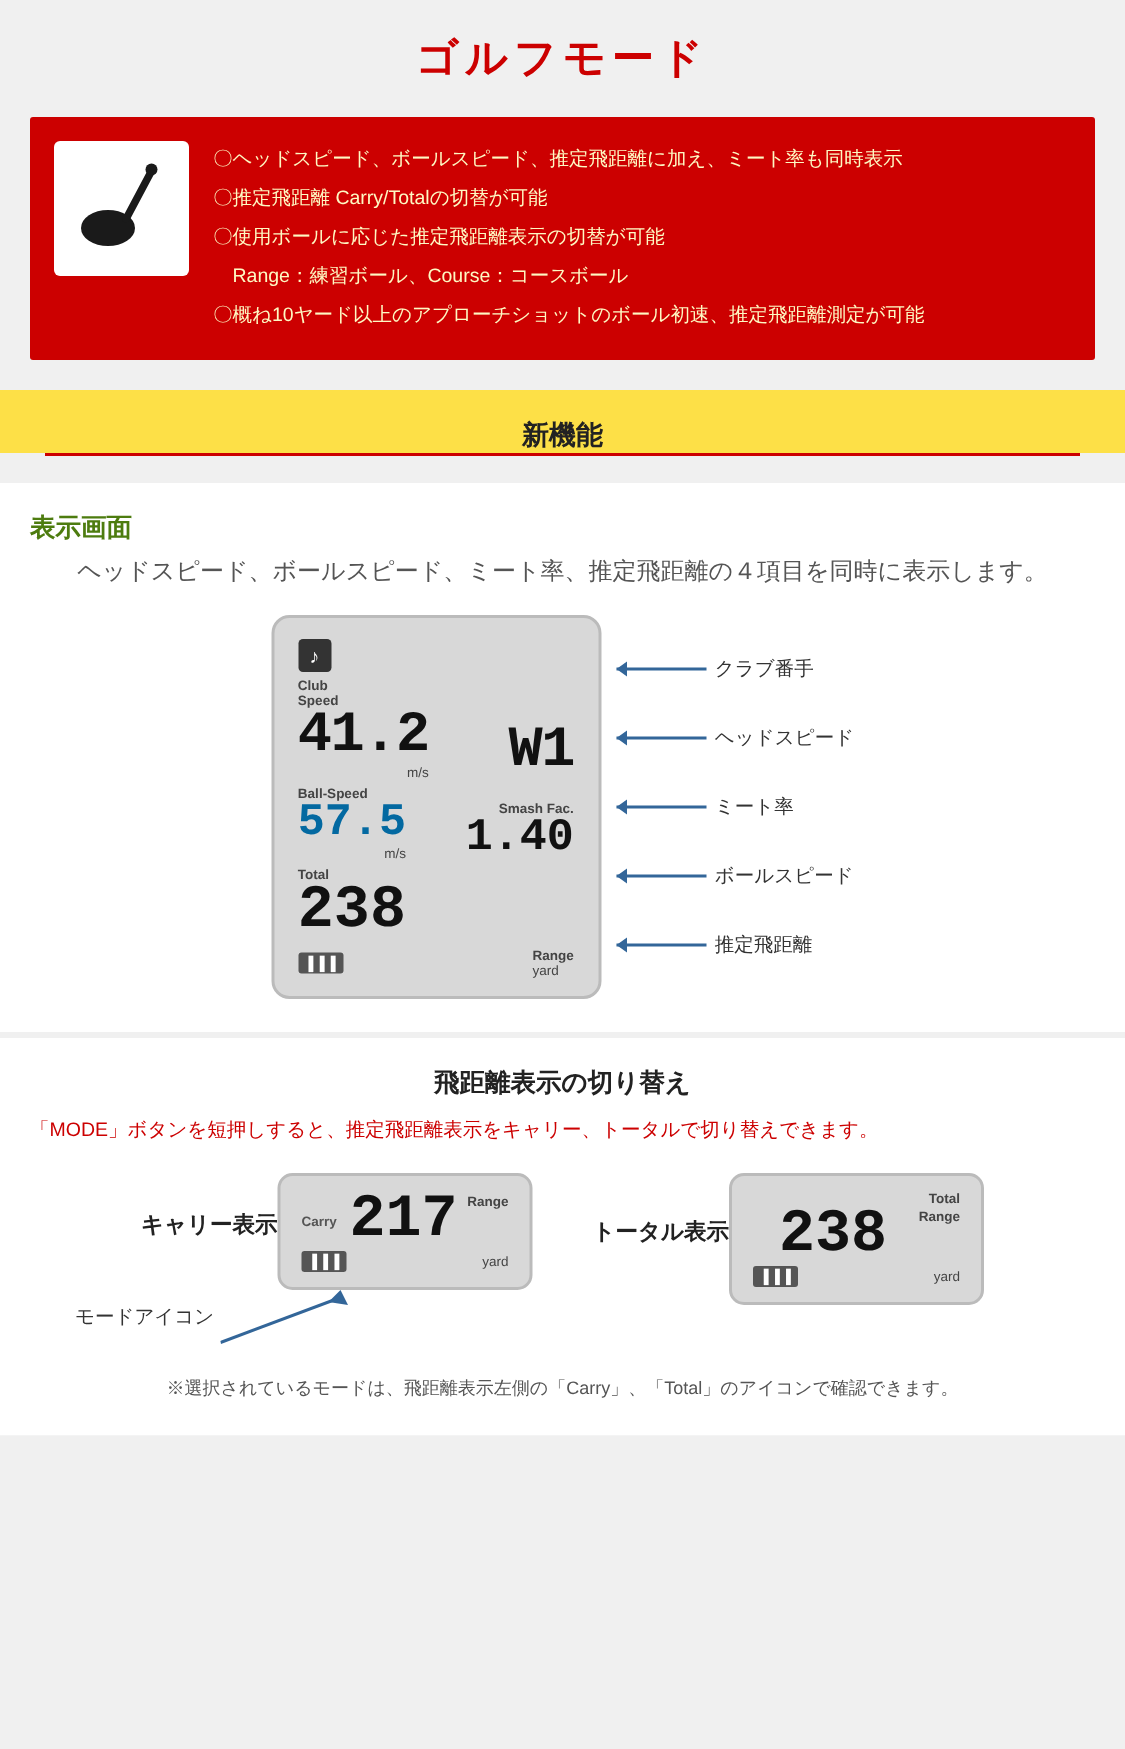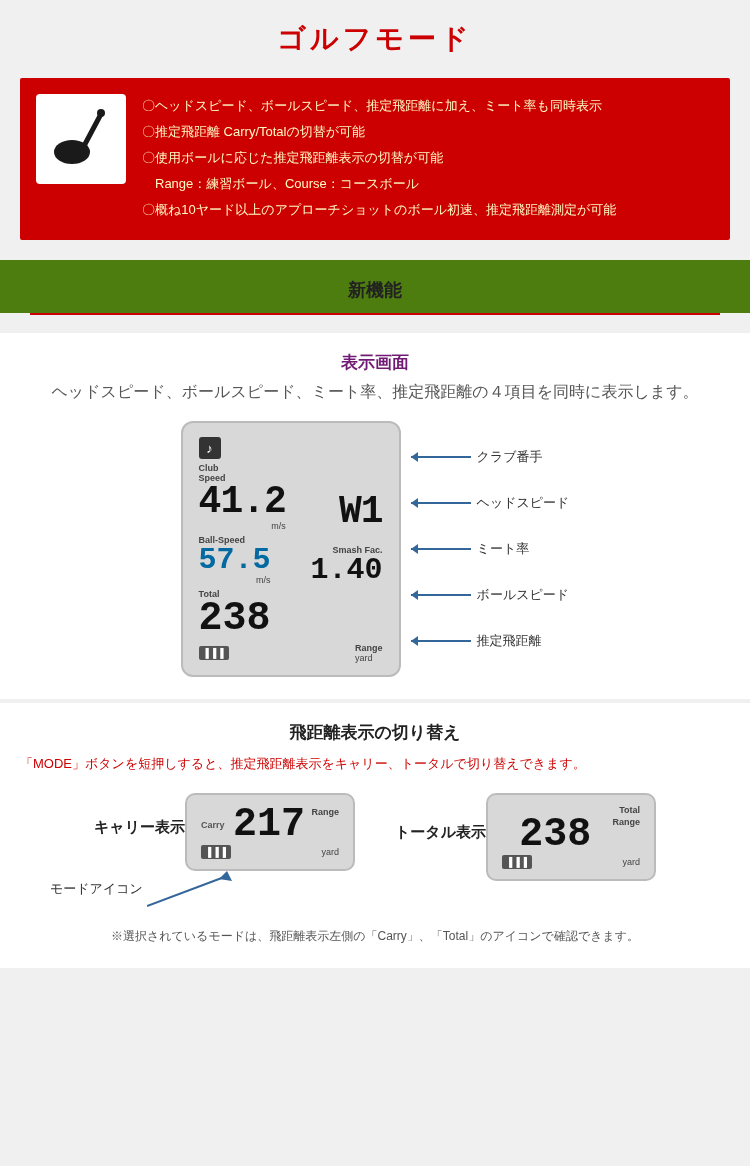--- a/index.html
+++ b/index.html
@@ -49,41 +49,40 @@
     }
     .info-box-text p {
       margin-bottom: 2px;
     }
 
     
     .section-title {
       text-align: center;
       font-size: 18px;
       font-weight: bold;
-      padding: 18px 0 11px;
+      padding: 18px 0 0;
       color: #222;
-      background: #4d7c0f;
+      background: #fde047;
     }
     .section-divider {
       height: 2px;
       background: #cc0000;
       margin: 0 30px 0;
     }
 
     
     .sub-section {
       background: white;
       margin: 18px 0 0;
       padding: 18px 20px 22px;
     }
     .sub-section-title {
-      text-align: center;
       font-size: 17px;
       font-weight: bold;
-      color: #701a75;
+      color: #4d7c0f;
       margin-bottom: 8px;
     }
     .sub-section-desc {
       font-size: 16px;
       color: #555;
       text-align: center;
       margin-bottom: 18px;
     }
 
     .lcd-screen {

